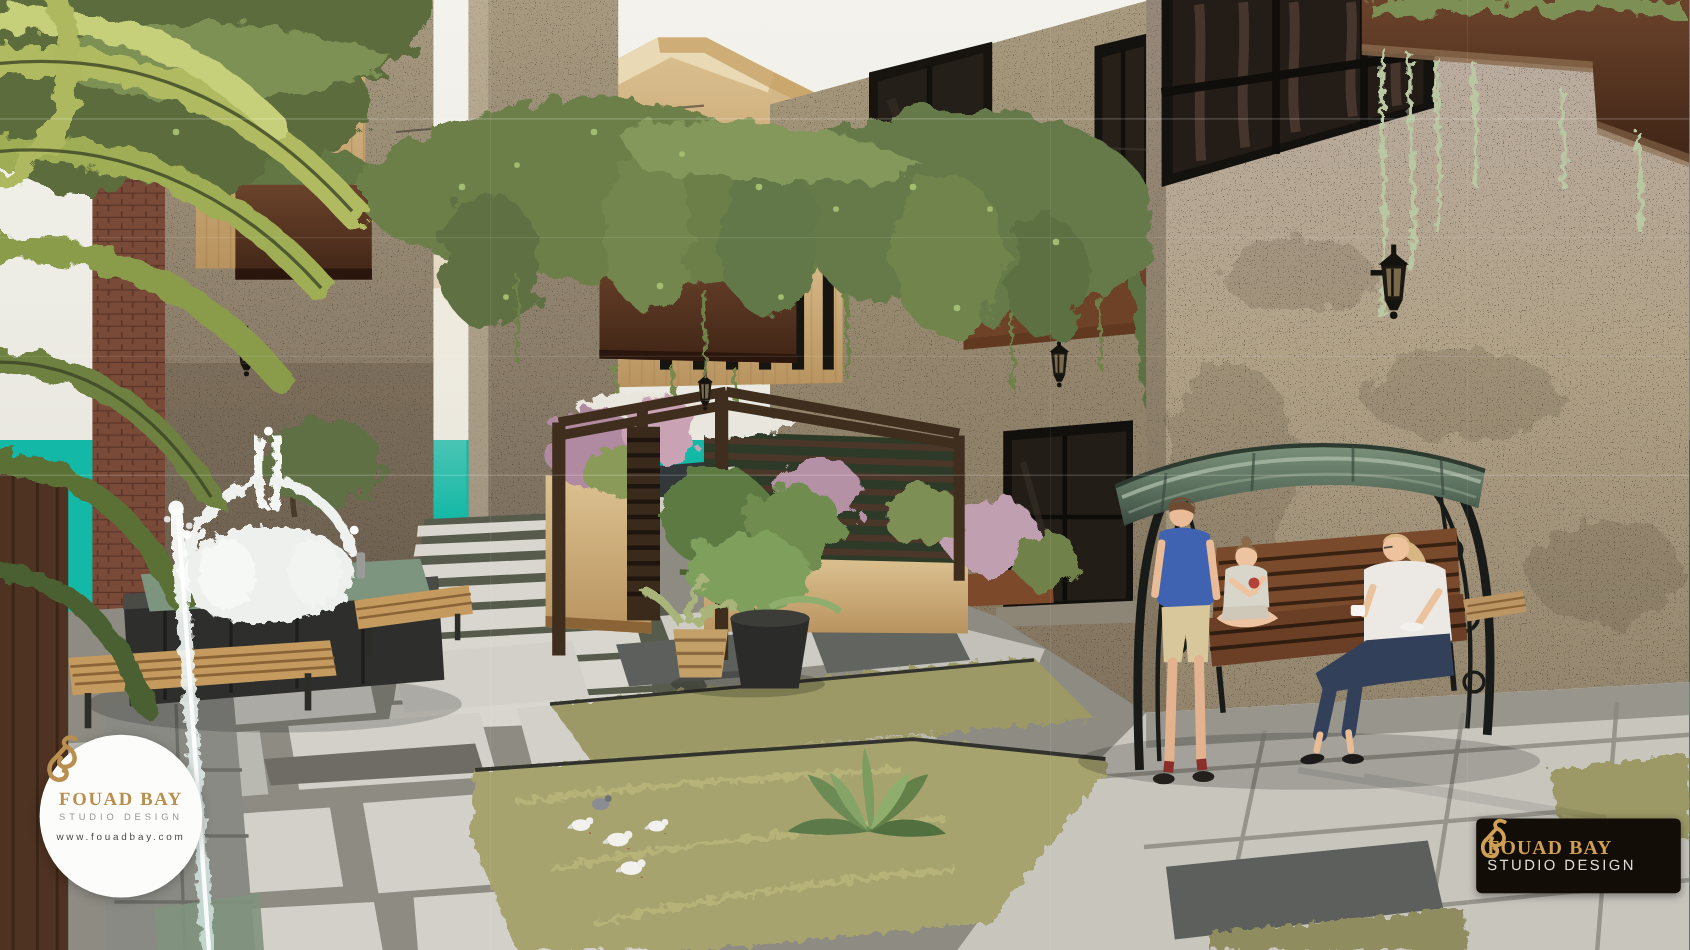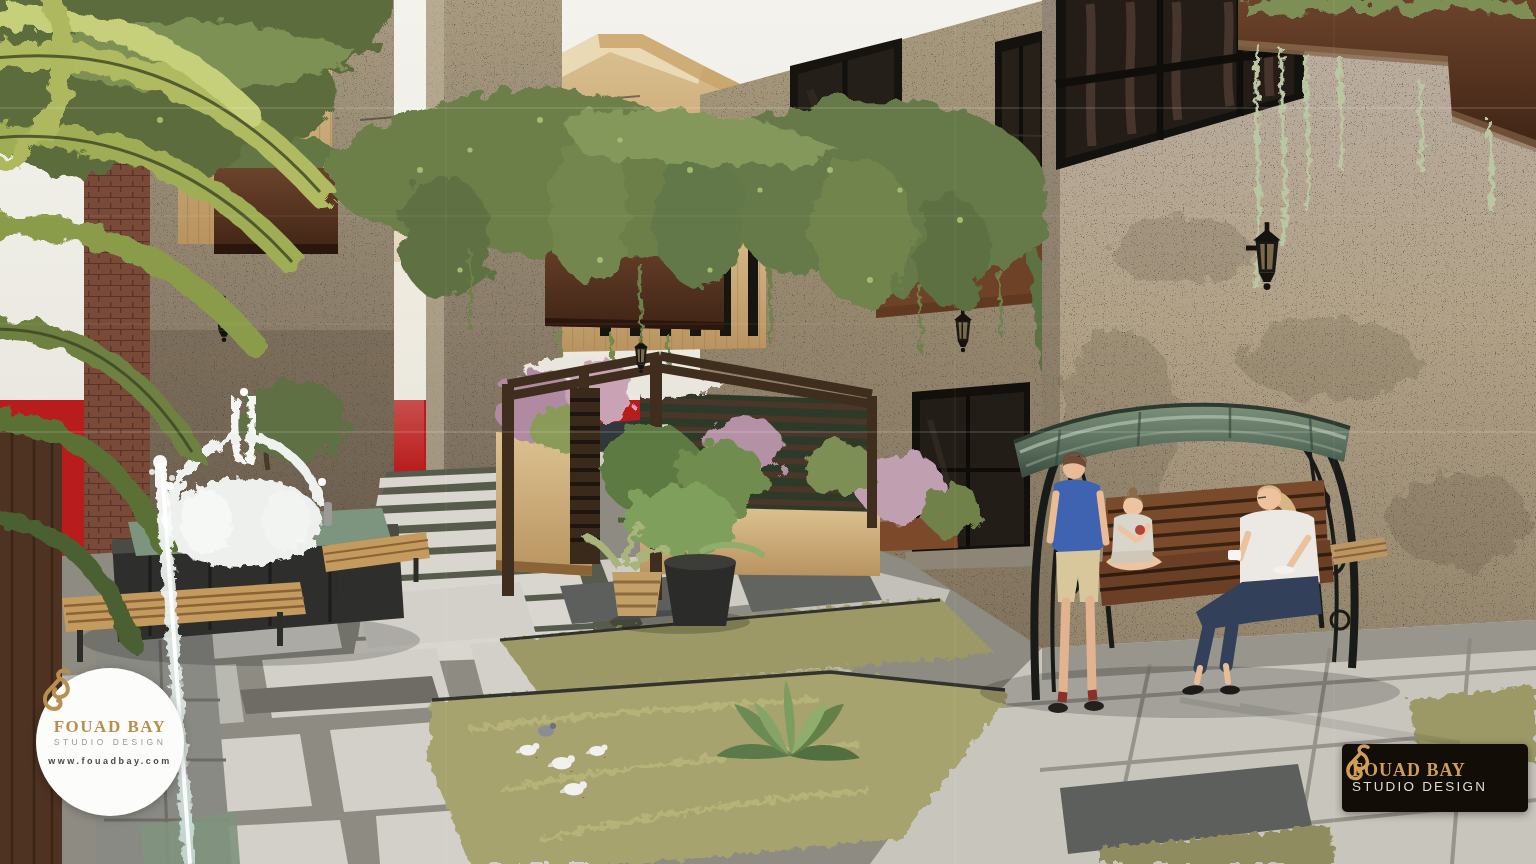--- a/index.html
+++ b/index.html
@@ -1,27 +1,27 @@
 <!DOCTYPE html>
 <html><head>
 <meta charset="utf-8">
 <style>
   html,body{margin:0;padding:0;background:#1b1b1b;}
-  .stage{position:relative;width:1536px;height:864px;overflow:hidden;background:#b91c1c;
+  .stage{position:relative;width:1536px;height:864px;overflow:hidden;background:#14b8a6;
          font-family:"Liberation Sans",sans-serif;}
   .stage svg{position:absolute;left:0;top:0;display:block;}
   
   .badge{position:absolute;left:36px;top:668px;width:148px;height:148px;border-radius:50%;
          background:#fcfcfa;box-shadow:0 2px 10px rgba(0,0,0,.25);
          display:flex;flex-direction:column;align-items:center;justify-content:center;text-align:center;}
   .badge .mono{width:44px;height:52px;margin-bottom:2px;}
   .badge .brand{font-family:"Liberation Serif",serif;font-weight:bold;font-size:17px;
                 letter-spacing:1.5px;color:#b98f4f;line-height:1.05;}
   .badge .tag{font-size:8.5px;letter-spacing:3.5px;color:#9a9a98;margin-top:2px;}
-  .badge .site{font-size:9px;font-weight:bold;letter-spacing:2.5px;color:#4a4a48;margin-top:9px;}
+  .badge .site{font-size:9px;font-weight:normal;letter-spacing:2.5px;color:#4a4a48;margin-top:9px;}
   
   .plate{position:absolute;left:1342px;top:744px;width:186px;height:68px;border-radius:5px;
          background:#120d06;display:flex;align-items:center;gap:9px;padding:0 10px;box-sizing:border-box;
          box-shadow:0 2px 8px rgba(0,0,0,.4);}
   .plate .mono{width:34px;height:44px;flex:0 0 auto;}
   .plate .col{display:flex;flex-direction:column;line-height:1.08;}
   .plate .brand{font-family:"Liberation Serif",serif;font-weight:bold;font-size:18px;
                 letter-spacing:1px;color:#cf9f55;}
   .plate .tag{font-size:13.5px;letter-spacing:2.2px;color:#dcdcda;}
 </style>

